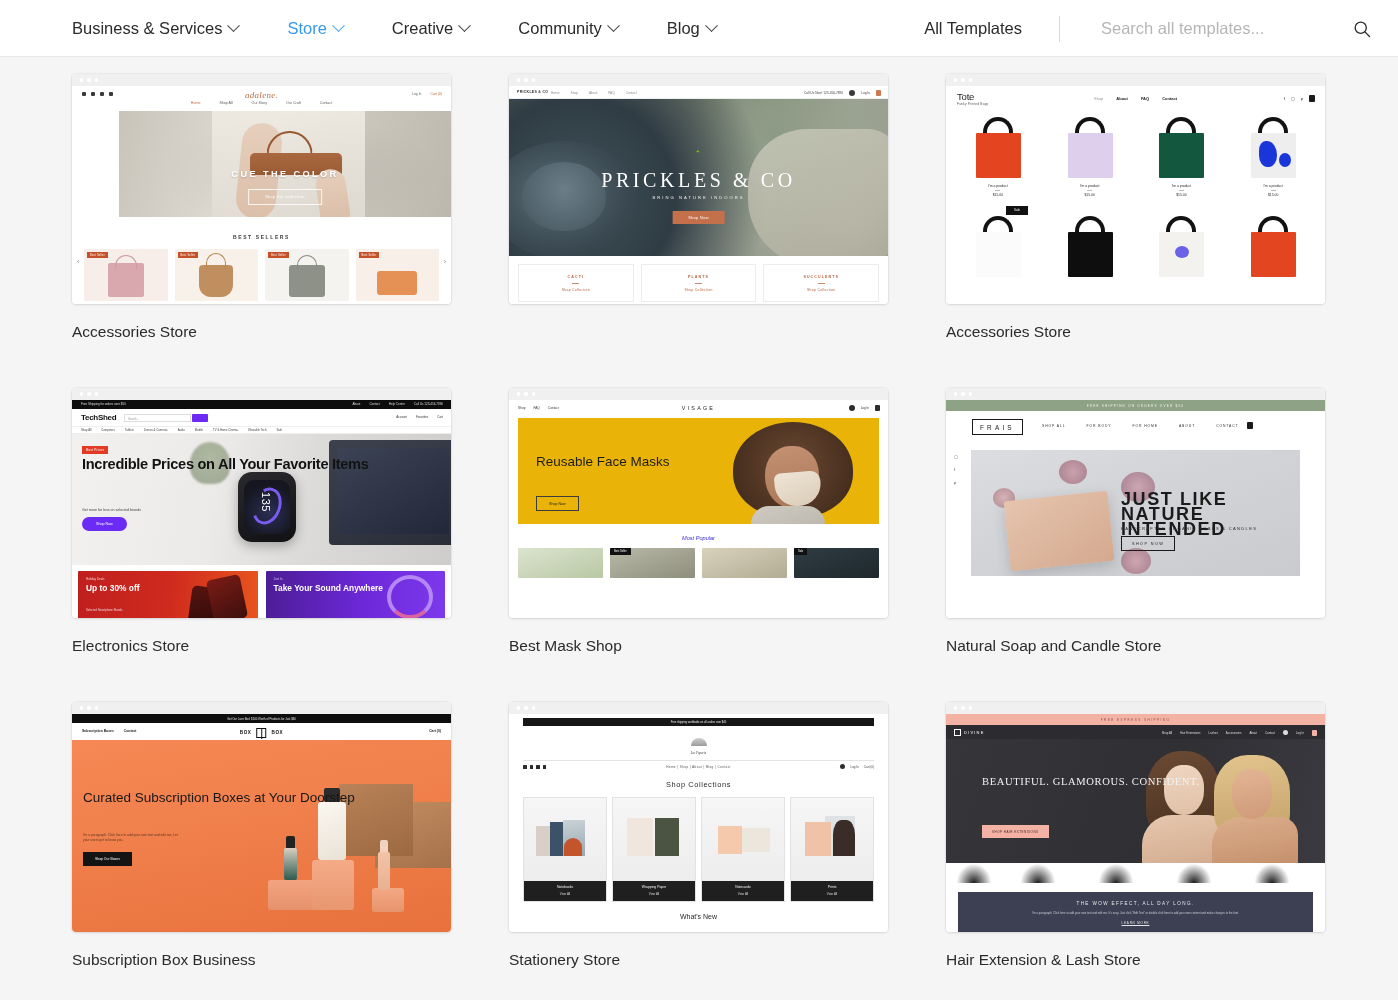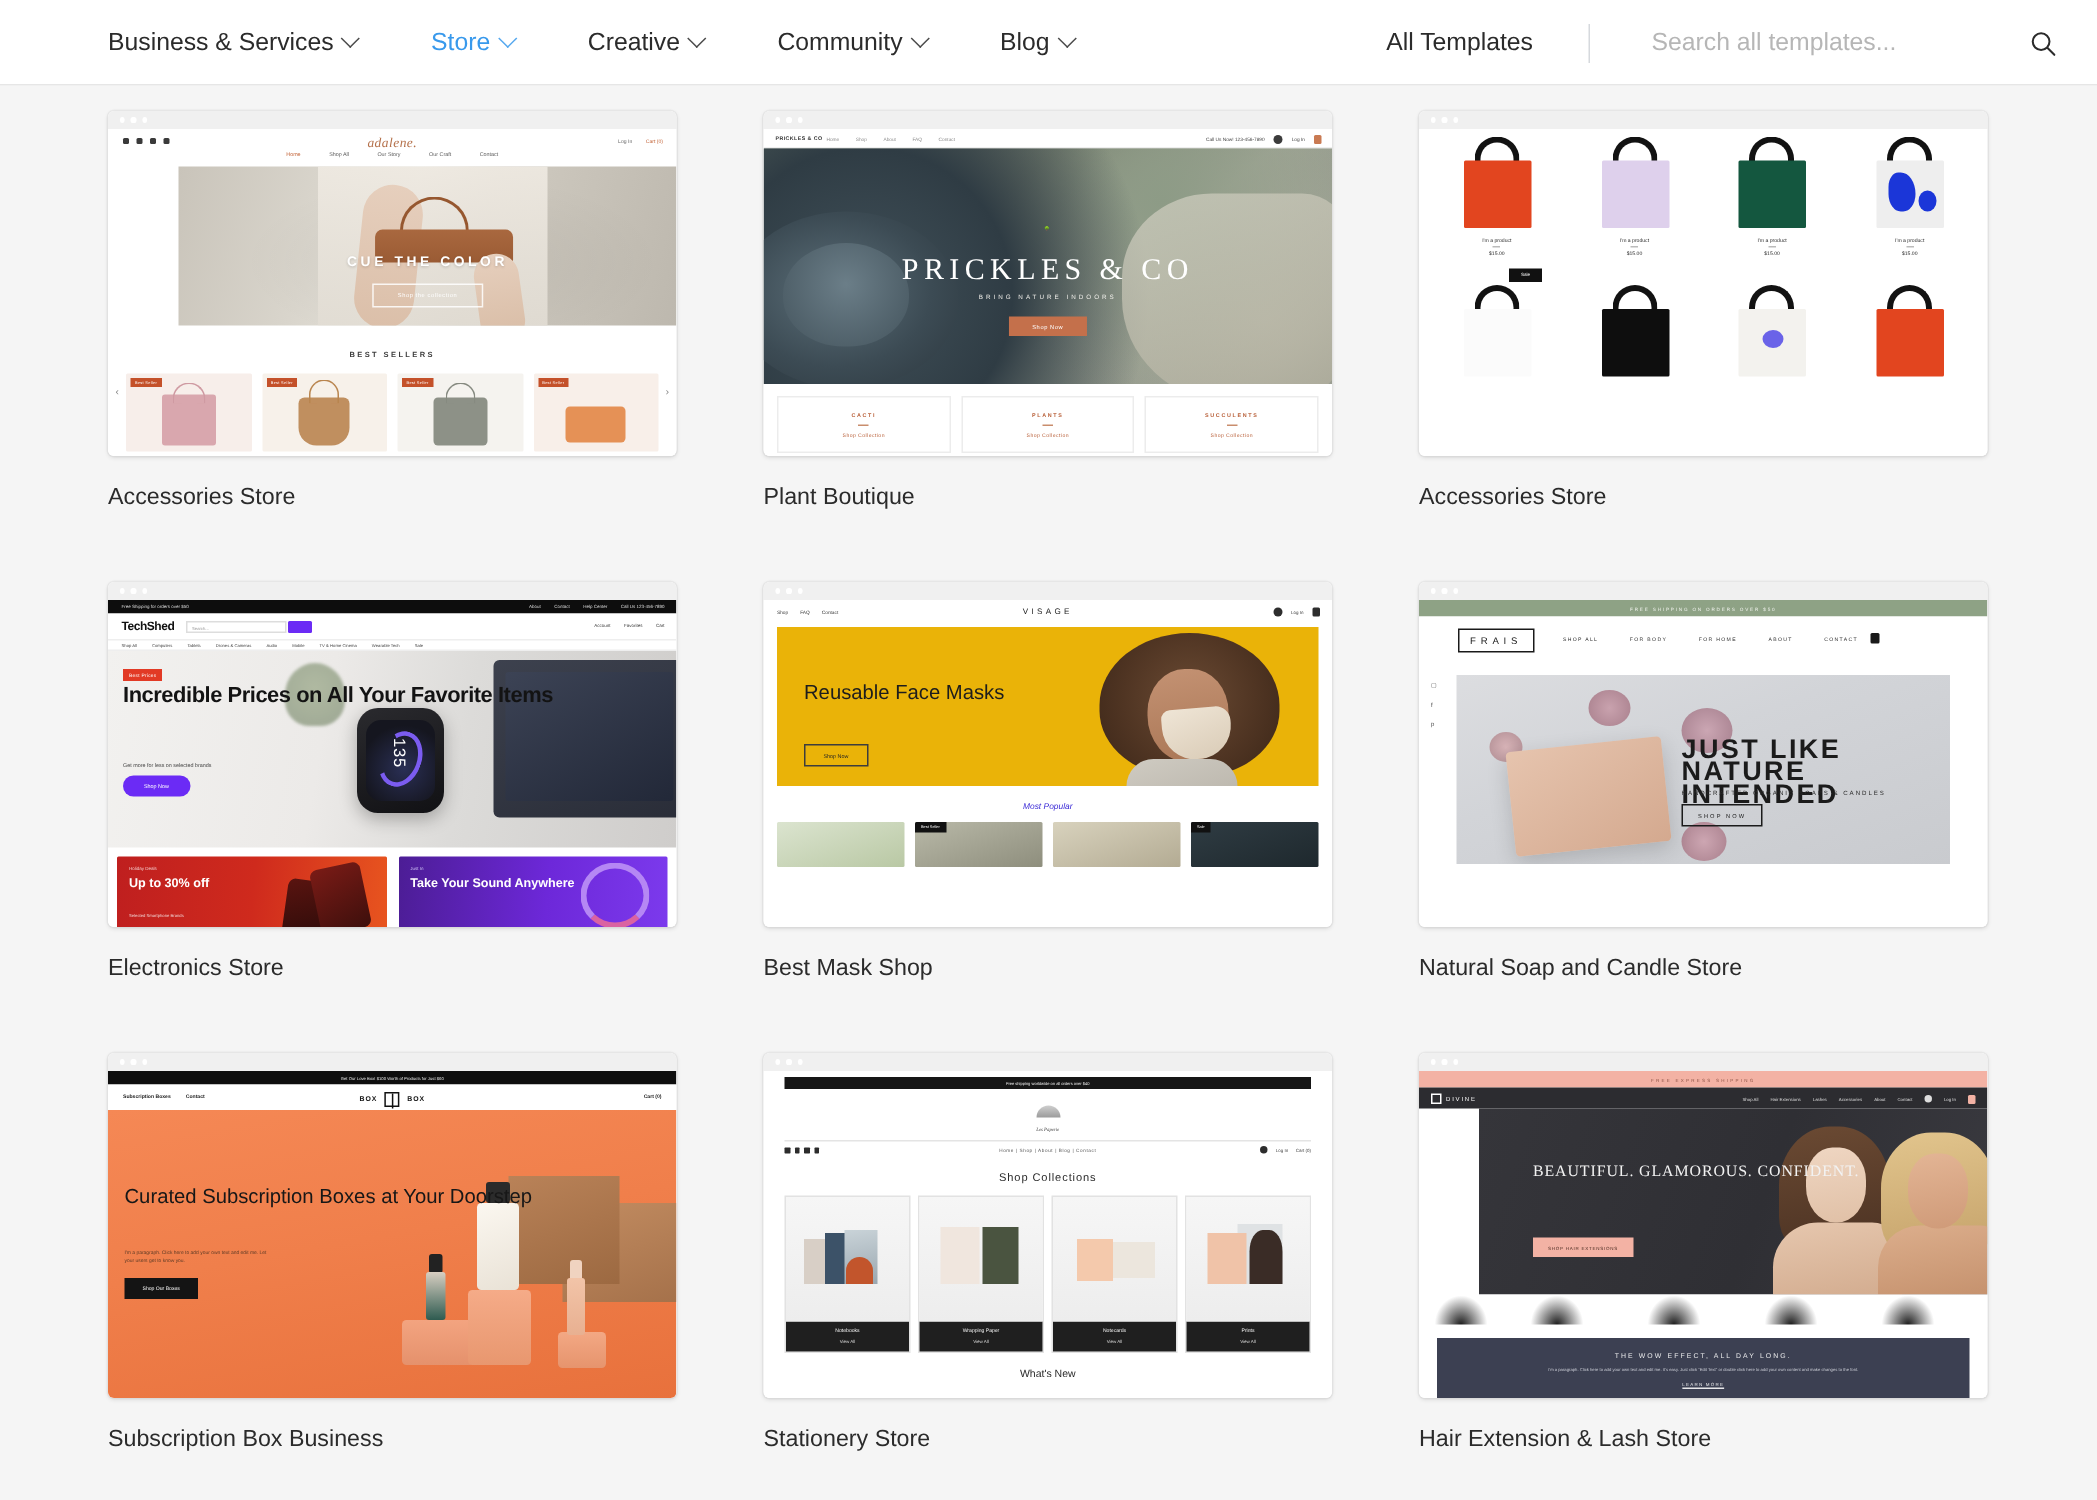--- a/index.html
+++ b/index.html
@@ -337,21 +337,21 @@
   .c8-cap .v{ font-size:3px; display:block; margin-top:2.5px; color:#d6d6d6;}
   .c8-new{ text-align:center; font-size:7px; color:#2a2a2a; padding:11px 0 0;}
 
   
   .c9-strip{ height:11px; background:#f3b2a4; color:#8c5244; font-size:3px; display:flex; align-items:center; justify-content:center; letter-spacing:1.5px;}
   .c9-nav{ height:14px; background:#2c2c30; position:relative;}
   .c9-logo{ position:absolute; left:8px; top:3.5px; display:flex; align-items:center; gap:3px; color:#fff; font-size:4px; letter-spacing:1.2px;}
   .c9-logoMark{ width:7px; height:7px; border:1px solid #fff; display:inline-block;}
   .c9-links{ position:absolute; right:8px; top:4.5px; display:flex; gap:8px; align-items:center; font-size:2.9px; color:#ddd;}
   .c9-bag{ width:5px; height:6px; background:#f3b2a4; border-radius:1px;}
-  .c9-hero{ height:124px; position:relative; overflow:hidden; background:linear-gradient(110deg,#35353a 0%,#2f2f34 55%,#3a3a40 100%);margin-left:40px;}
+  .c9-hero{ height:124px; position:relative; overflow:hidden; background:linear-gradient(110deg,#35353a 0%,#2f2f34 55%,#3a3a40 100%);}
   .c9-h{ position:absolute; left:36px; top:36px; font-size:10.6px; color:#f2f2f2; line-height:13.6px; font-family:"Liberation Serif", serif; letter-spacing:.6px;}
   .c9-btn{ position:absolute; left:36px; top:86px; background:#f3b2a4; color:#4a2b22; font-size:3px; letter-spacing:.5px; padding:4.5px 10px;}
   .c9-hair1{ position:absolute; left:200px; top:12px; width:74px; height:86px; background:linear-gradient(170deg,#6b4a33,#4a3122); border-radius:46% 46% 30% 30%;}
   .c9-face1{ position:absolute; left:218px; top:26px; width:40px; height:50px; background:linear-gradient(170deg,#efd6c2,#e0c0a6); border-radius:44% 44% 48% 48%;}
   .c9-body1{ position:absolute; left:196px; top:76px; width:86px; height:50px; background:linear-gradient(170deg,#e6c7ae,#d2ab8e); border-radius:30px 20px 0 0;}
   .c9-hair2{ position:absolute; left:268px; top:16px; width:76px; height:84px; background:linear-gradient(170deg,#e2c58d,#c4a169); border-radius:44% 44% 30% 30%;}
   .c9-face2{ position:absolute; left:286px; top:30px; width:40px; height:50px; background:linear-gradient(170deg,#e3b595,#cf9a78); border-radius:44% 44% 48% 48%;}
   .c9-body2{ position:absolute; left:266px; top:78px; width:86px; height:48px; background:linear-gradient(170deg,#dcae8c,#c4906c); border-radius:28px 18px 0 0;}
   .c9-lashband{ height:22px; background:#fff; position:relative; overflow:hidden;}
   .c9-lash{ position:absolute; top:-2px; width:40px; height:22px; background:radial-gradient(ellipse at 50% 100%, #1d1d1d 0%, transparent 62%);}
@@ -512,31 +512,46 @@
             <span class="l">Shop Collection</span>
           </div>
           <div class="c2-cat">
             <span class="h">SUCCULENTS</span>
             <span class="d"></span>
             <span class="l">Shop Collection</span>
           </div>
         </div>
       </div>
     </div>
-    <div class="card-title">Plant Boutique</div>
   </div>
 
   <div class="card">
     <div class="card-frame">
       <div class="chrome">
         <span class="dot"></span>
         <span class="dot"></span>
         <span class="dot"></span>
       </div>
       <div class="shot">
+        <div class="c3-nav">
+          <div class="c3-logo">Tote</div>
+          <div class="c3-tag">Funky Printed Bags</div>
+          <div class="c3-links">
+            <span class="g">Shop</span>
+            <span>About</span>
+            <span>FAQ</span>
+            <span>Contact</span>
+          </div>
+          <div class="c3-social">
+            <span>f</span>
+            <span>▢</span>
+            <span>p</span>
+            <span class="c3-cart"></span>
+          </div>
+        </div>
         <div class="c3-grid">
           <div class="c3-cell">
             <div class="c3-bagwrap">
               <div class="c3-handle"></div>
               <div class="c3-body" style="background:#e2451f"></div>
             </div>
             <div class="c3-pname">I'm a product</div>
             <div class="c3-pdash"></div>
             <div class="c3-pprice">$15.00</div>
           </div>

